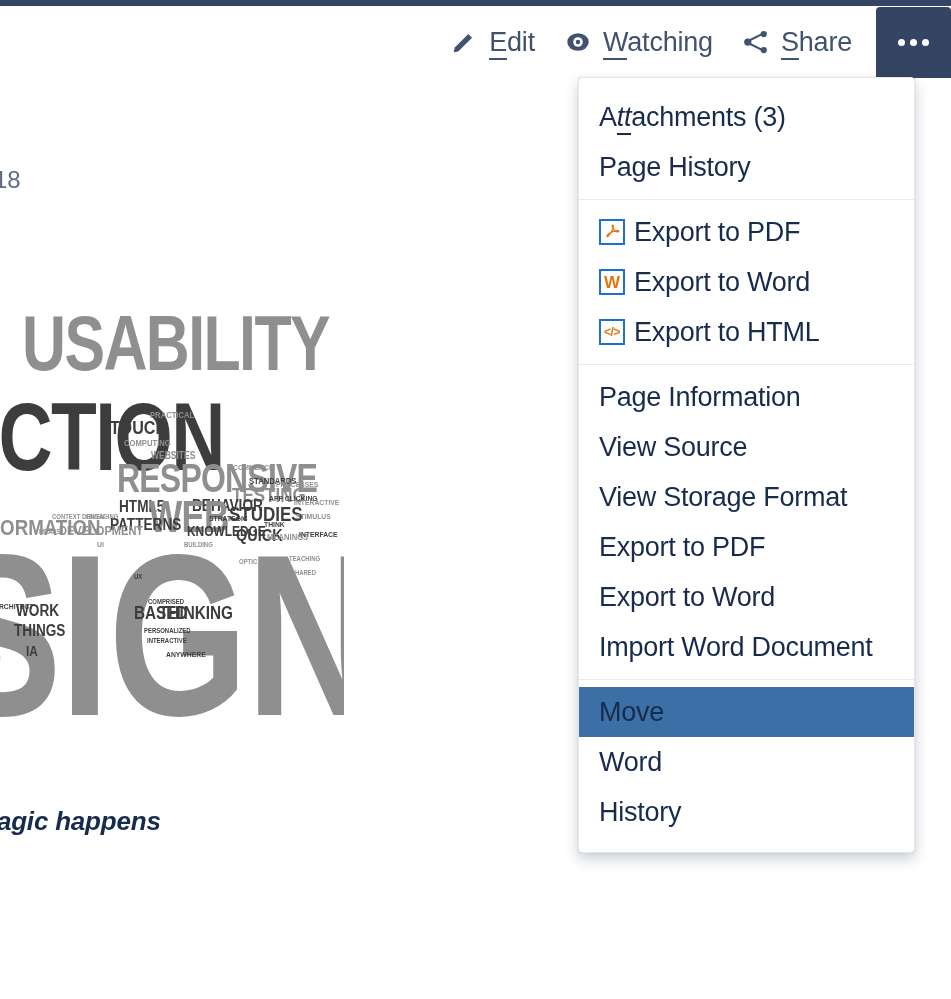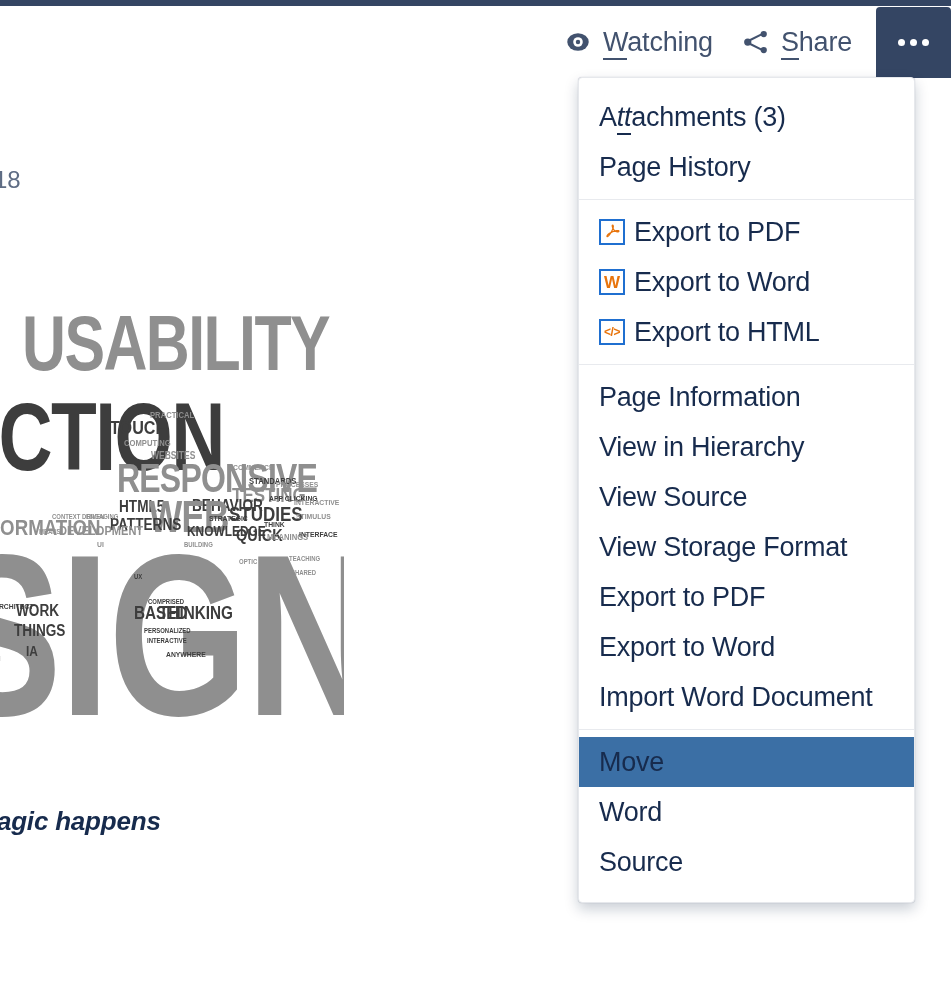--- a/index.html
+++ b/index.html
@@ -195,20 +195,29 @@
   .mi-icon svg { display:block; }
 </style>
 </head>
 <body>
 
 <div id="top-strip"></div>
 
 <div id="page-toolbar">
 
   <div id="toolbar-actions" style="display:flex;align-items:center;">
+      <div class="tb-action">
+        <span class="tb-icon">
+          <svg width="28" height="28" viewBox="0 0 24 24">
+            <path d="M3.2 20.8l1.1-4.3 11.4-11.4 3.2 3.2L7.5 19.7 3.2 20.8z" fill="#42526e"></path>
+            <path d="M4.3 16.5l3.2 3.2-3.9 1.1.7-4.3z" fill="#42526e"></path>
+          </svg>
+        </span>
+        <span class="lbl"><span class="ak">E</span>dit</span>
+      </div>
       <div class="tb-action">
         <span class="tb-icon">
           <svg width="28" height="28" viewBox="0 0 24 24">
             <ellipse cx="12" cy="12" rx="9.2" ry="7.6" fill="#42526e"></ellipse>
             <circle cx="12" cy="12" r="4.1" fill="#ffffff"></circle>
             <circle cx="12" cy="12" r="1.9" fill="#42526e"></circle>
           </svg>
         </span>
         <span class="lbl"><span class="ak">W</span>atching</span>
       </div>
@@ -315,23 +324,20 @@
       <div class="menu-item">
         <span class="mi-icon html-ico">&lt;/&gt;</span>
         <span>Export to HTML</span>
       </div>
     </div>
     <div class="menu-section">
       <div class="menu-item">
         <span>Page Information</span>
       </div>
       <div class="menu-item">
-        <span>View in Hierarchy</span>
-      </div>
-      <div class="menu-item">
         <span>View Source</span>
       </div>
       <div class="menu-item">
         <span>View Storage Format</span>
       </div>
       <div class="menu-item">
         <span>Export to PDF</span>
       </div>
       <div class="menu-item">
         <span>Export to Word</span>
@@ -341,16 +347,16 @@
       </div>
     </div>
     <div class="menu-section">
       <div class="menu-item selected">
         <span>Move</span>
       </div>
       <div class="menu-item">
         <span>Word</span>
       </div>
       <div class="menu-item">
-        <span>Source</span>
+        <span>History</span>
       </div>
     </div>
   </div>
 
 </body></html>

